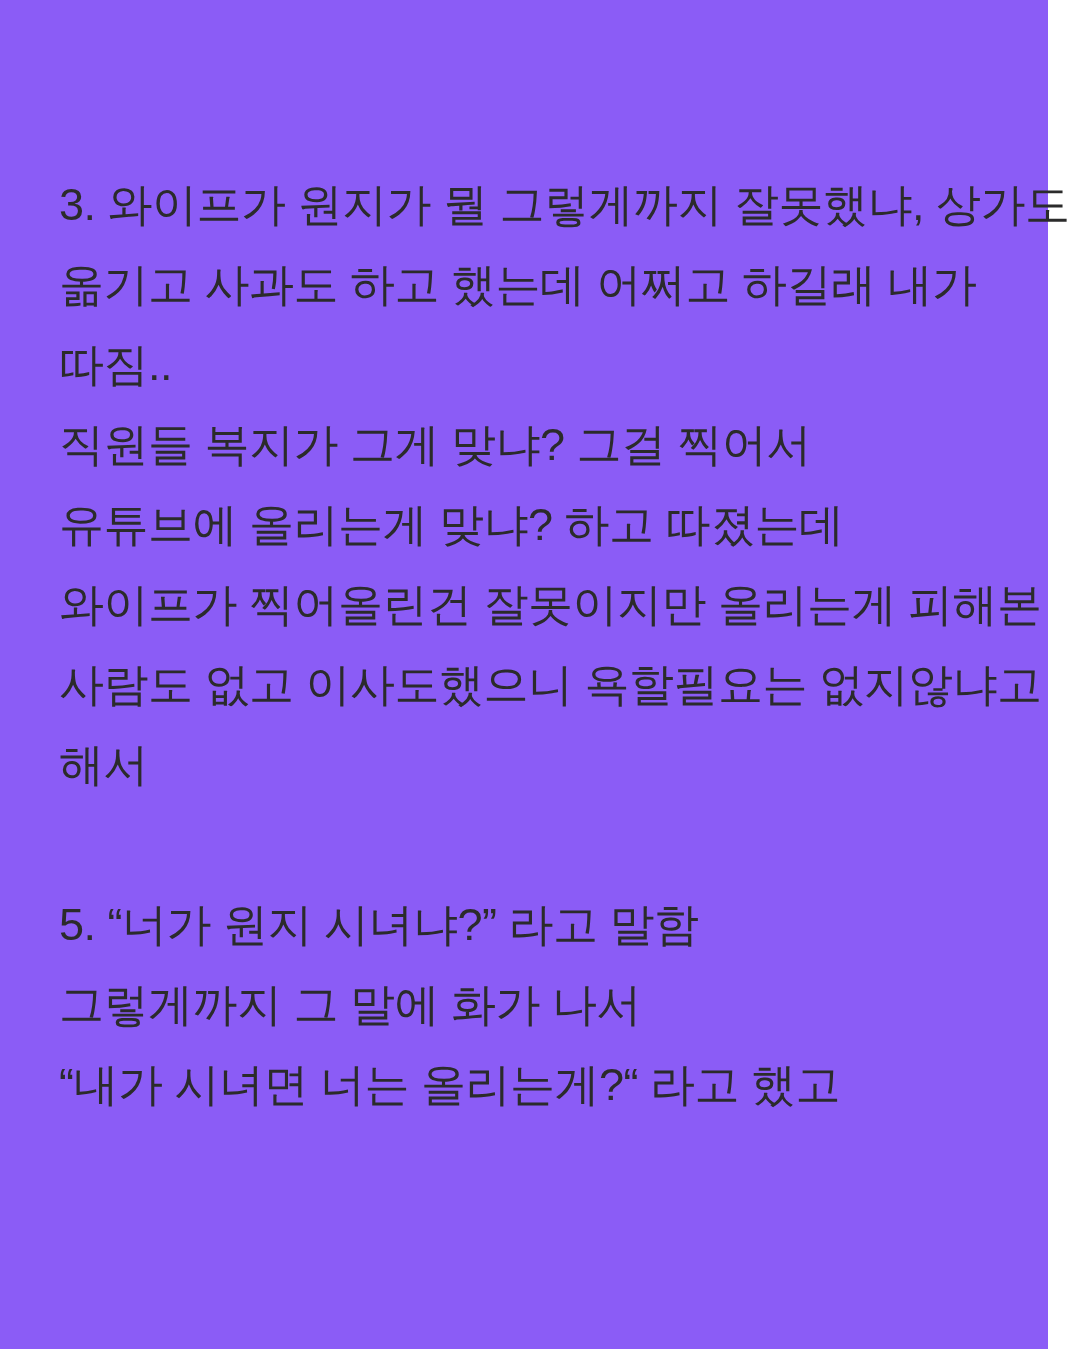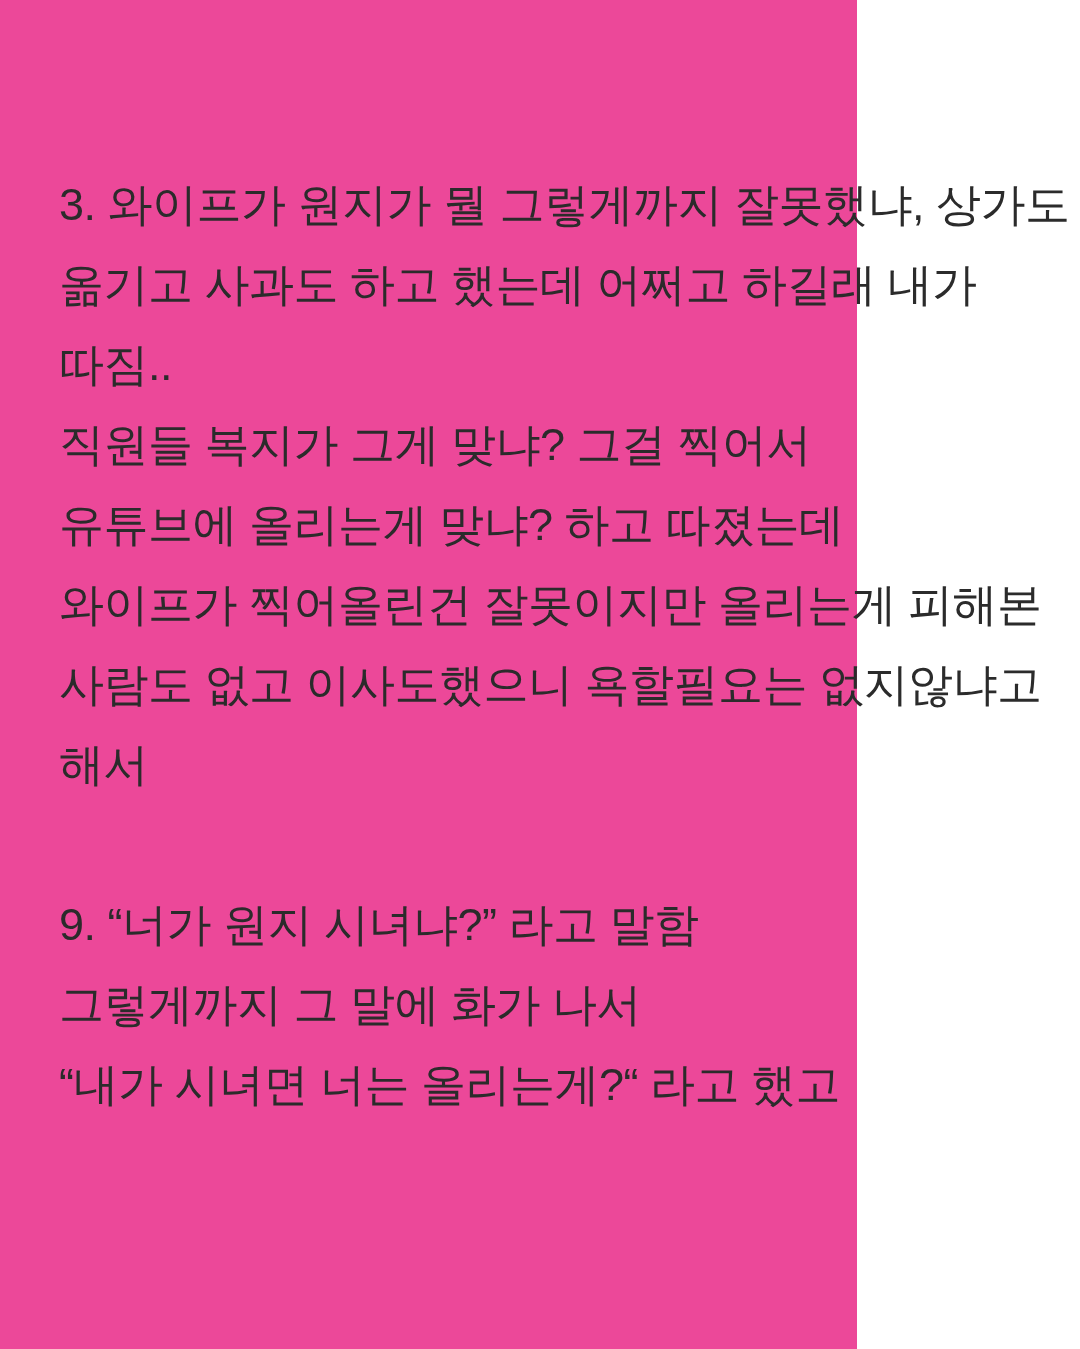--- a/index.html
+++ b/index.html
@@ -7,23 +7,23 @@
     padding: 0;
     background: #ffffff;
   }
   body {
     width: 1080px;
     height: 1349px;
     overflow: hidden;
     font-family: "Liberation Sans", sans-serif;
   }
   .page {
-    width: 857px;
+    width: 1048px;
     height: 1349px;
-    background: #ec4899;
+    background: #8b5cf6;
     box-sizing: border-box;
     padding: 165px 40px 0 59px;
   }
   .paragraph {
     margin: 0;
   }
   .paragraph + .paragraph {
     margin-top: 80px; 
   }
   .text-line {
@@ -45,18 +45,18 @@
     <div class="text-line">옮기고 사과도 하고 했는데 어쩌고 하길래 내가</div>
     <div class="text-line">따짐..</div>
     <div class="text-line">직원들 복지가 그게 맞냐? 그걸 찍어서</div>
     <div class="text-line">유튜브에 올리는게 맞냐? 하고 따졌는데</div>
     <div class="text-line">와이프가 찍어올린건 잘못이지만 올리는게 피해본</div>
     <div class="text-line">사람도 없고 이사도했으니 욕할필요는 없지않냐고</div>
     <div class="text-line">해서</div>
   </div>
 
   <div class="paragraph">
-    <div class="text-line">9. “너가 원지 시녀냐?” 라고 말함</div>
+    <div class="text-line">5. “너가 원지 시녀냐?” 라고 말함</div>
     <div class="text-line">그렇게까지 그 말에 화가 나서</div>
     <div class="text-line">“내가 시녀면 너는 올리는게?“ 라고 했고</div>
   </div>
 
 </div>
 
 </body></html>

